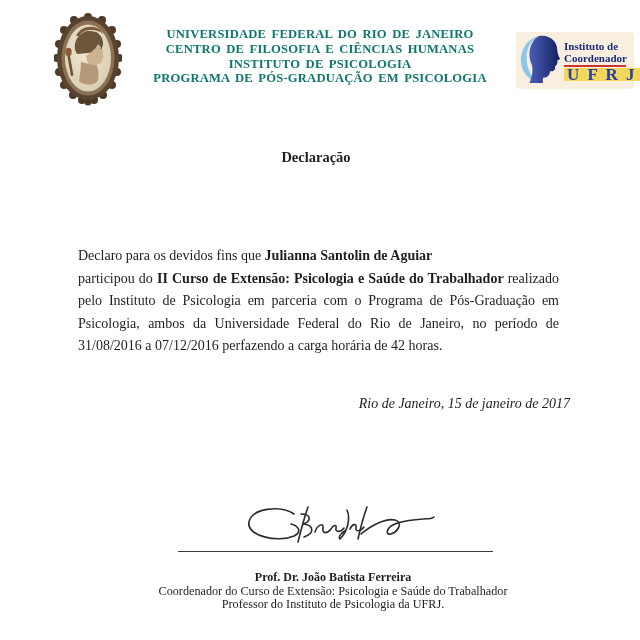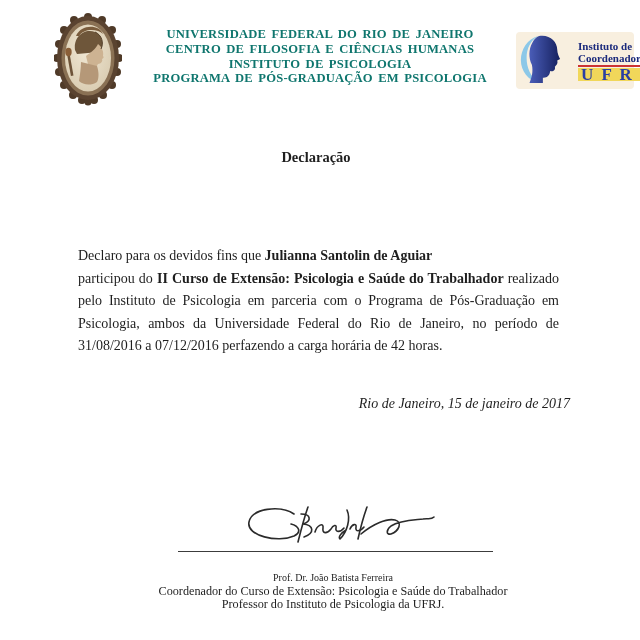--- a/index.html
+++ b/index.html
@@ -13,21 +13,21 @@
   
   .seal{left:54px;top:12px;width:68px;height:94px;}
   .header-text{
     left:118px;right:118px;top:27px;text-align:center;
     font-weight:bold;font-size:12.6px;line-height:14.8px;
     letter-spacing:0.2px;word-spacing:2px;color:#0f766e;
   }
   .ip-logo{
     left:516px;top:32px;width:118px;height:57px;
     background:#f8efdf;border-radius:4px;
-    display:flex;align-items:center;gap:16px;padding:1px 2px;box-sizing:border-box;
+    display:flex;align-items:center;gap:2px;padding:1px 2px;box-sizing:border-box;
   }
   .ip-logo-text{display:flex;flex-direction:column;align-items:flex-start;line-height:12px;}
   .ip-logo-name{font-weight:bold;font-size:11px;color:#1b2a7c;white-space:nowrap;}
   .ip-logo-rule{width:62px;height:2px;background:#cc3333;margin:1px 0;}
   .ip-logo-acronym{
     background:#f1d75a;color:#2a3fa3;font-weight:bold;font-size:17px;
     letter-spacing:2px;padding:0 3px;line-height:13px;white-space:nowrap;
   }
 
   
@@ -37,21 +37,21 @@
   .body-text{left:78px;width:481px;top:245px;font-size:14px;line-height:22.6px;}
   .body-text p{margin:0;text-align:justify;}
   .intro-line{display:block;}
 
   .date-line{left:78px;width:492px;top:396px;text-align:right;font-size:14px;font-style:italic;}
 
   
   .sig-svg{left:228px;top:494px;width:212px;height:58px;}
   .sig-rule{left:178px;top:551px;width:315px;height:0;border-top:1.4px solid #3c3c3c;}
   .footer{left:26px;right:0;top:571px;text-align:center;line-height:13.6px;}
-  .footer .signer{font-weight:normal;font-size:10px;}
+  .footer .signer{font-weight:bold;font-size:12px;}
   .footer .role{font-size:12.2px;}
 </style>
 </head>
 <body>
 
 <div class="abs seal">
   <svg viewBox="0 0 68 94" width="68" height="94" aria-hidden="true">
     <defs>
       <radialGradient id="sealbg" cx="0.45" cy="0.4" r="0.75">
         <stop offset="0" stop-color="#efe6d2"></stop>

